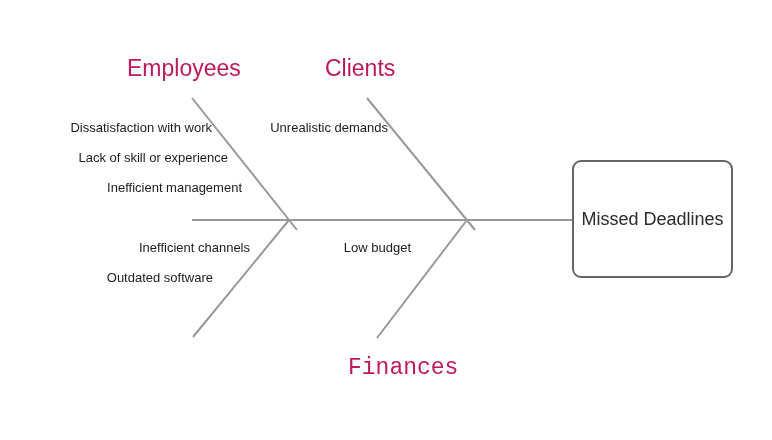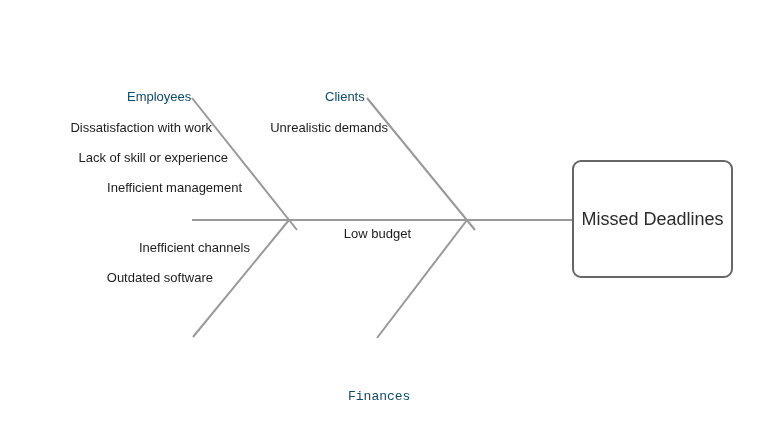--- a/index.html
+++ b/index.html
@@ -15,25 +15,24 @@
     font-family: "Liberation Sans", sans-serif;
     overflow: hidden;
   }
   .lines {
     position: absolute;
     left: 0;
     top: 0;
   }
   .branch-label {
     position: absolute;
-    font-size: 13px;
+    font-size: 23px;
     line-height: 20px;
-    color: #0c4a6e;
+    color: #be185d;
     white-space: nowrap;
-    margin-top: 29px;
   }
   .cause {
     position: absolute;
     font-size: 13px;
     line-height: 16px;
     color: #1c1c1c;
     white-space: nowrap;
   }
   .cause.wrap {
     white-space: normal;
@@ -85,20 +84,20 @@
 
   <div class="cause" style="right:530px; top:180px;">Inefficient management</div>
 
   <div class="cause" style="right:384px; top:120px;">Unrealistic demands</div>
 
 
   <div class="cause" style="right:522px; top:240px;">Inefficient channels</div>
 
   <div class="cause" style="right:559px; top:270px;">Outdated software</div>
 
-  <div class="cause" style="right:361px; top:226px;padding-left:28px;">Low budget</div>
+  <div class="cause" style="right:361px; top:240px;padding-left:28px;">Low budget</div>
 
 
   <div class="effect-box">
     <span class="effect-label">Missed Deadlines</span>
   </div>
 
 </div>
 
 </body></html>

